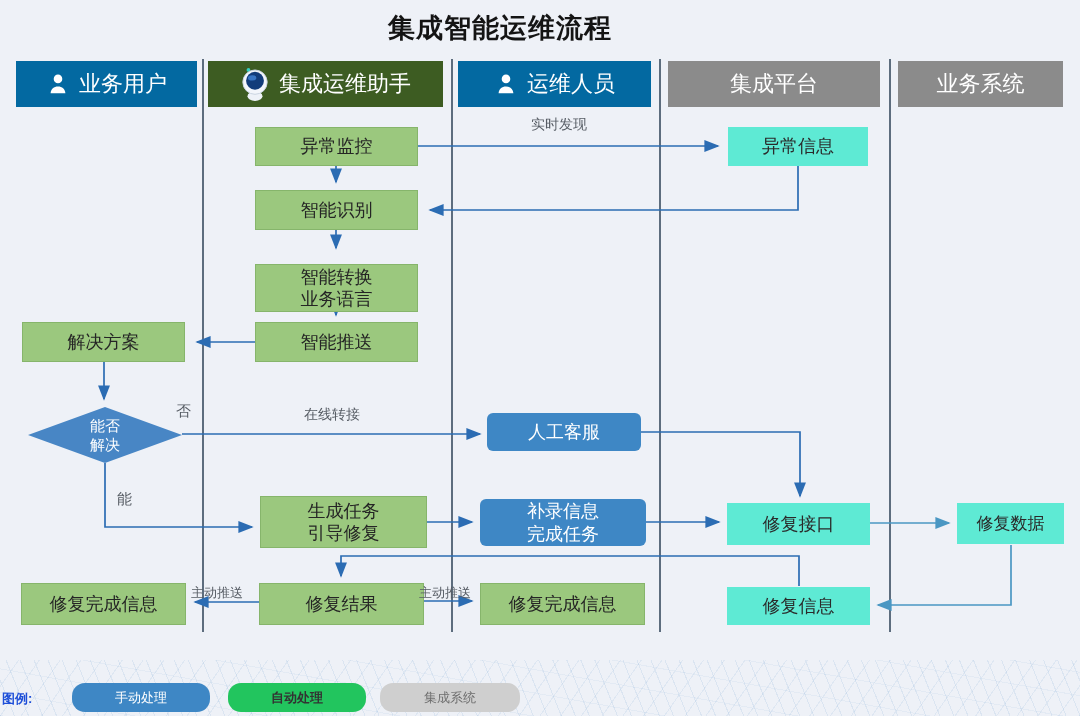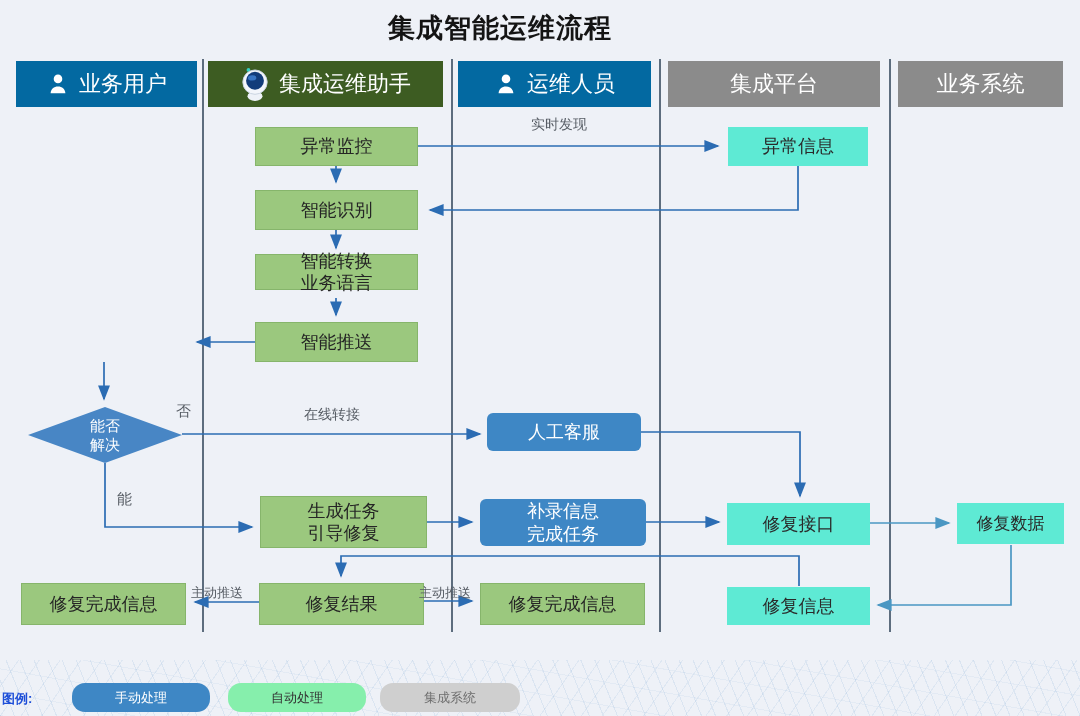--- a/index.html
+++ b/index.html
@@ -45,21 +45,21 @@
   }
   .edge-label{position:absolute;color:#565c64;font-size:14px;white-space:nowrap;}
   .edge-label.small{font-size:13px;}
   .legend-caption{position:absolute;left:2px;top:690px;font-size:13px;font-weight:700;color:#1d4ed8;}
   .legend-box{
     position:absolute;top:683px;height:29px;display:flex;align-items:center;justify-content:center;
     font-size:13px;
     border-radius:13px;
   }
   .legend-manual{background:#3e87c5;color:#fff;}
-  .legend-auto{background:#86efac;color:#333;}
+  .legend-auto{background:#22c55e;color:#333;font-weight:bold;}
   .legend-sys{background:#cfcfcf;color:#6e6e6e;}
 </style>
 </head>
 <body>
 
 <div class="canvas">
 
   <div class="texture"></div>
 
   <h1 class="title">集成智能运维流程</h1>
@@ -134,22 +134,23 @@
       <path d="M1011 545 V605 H878" marker-end="url(#at)" stroke="#4a97c3"></path>
       <path d="M799 586 V556 H341 V576" marker-end="url(#ab)"></path>
       <path d="M259 602 H195" marker-end="url(#ab)"></path>
       <path d="M424 601 H472" marker-end="url(#ab)"></path>
     </g>
   </svg>
 
   <div class="node auto" style="left:255px;top:127px;width:163px;height:39px">异常监控</div>
   <div class="node sys" style="left:728px;top:127px;width:140px;height:39px">异常信息</div>
   <div class="node auto" style="left:255px;top:190px;width:163px;height:40px">智能识别</div>
-  <div class="node auto" style="left:255px;top:254px;width:163px;height:36px">智能转换
+  <div class="node auto" style="left:255px;top:264px;width:163px;height:48px">智能转换
 业务语言</div>
+  <div class="node auto" style="left:22px;top:322px;width:163px;height:40px">解决方案</div>
   <div class="node auto" style="left:255px;top:322px;width:163px;height:40px">智能推送</div>
   <div class="node decision" style="left:28px;top:407px;width:154px;height:56px">能否
 解决</div>
   <div class="node manual" style="left:487px;top:413px;width:154px;height:38px">人工客服</div>
   <div class="node auto" style="left:260px;top:496px;width:167px;height:52px">生成任务
 引导修复</div>
   <div class="node manual" style="left:480px;top:499px;width:166px;height:47px">补录信息
 完成任务</div>
   <div class="node sys" style="left:727px;top:503px;width:143px;height:42px">修复接口</div>
   <div class="node sys" style="left:957px;top:503px;width:107px;height:41px;font-size:17px">修复数据</div>

